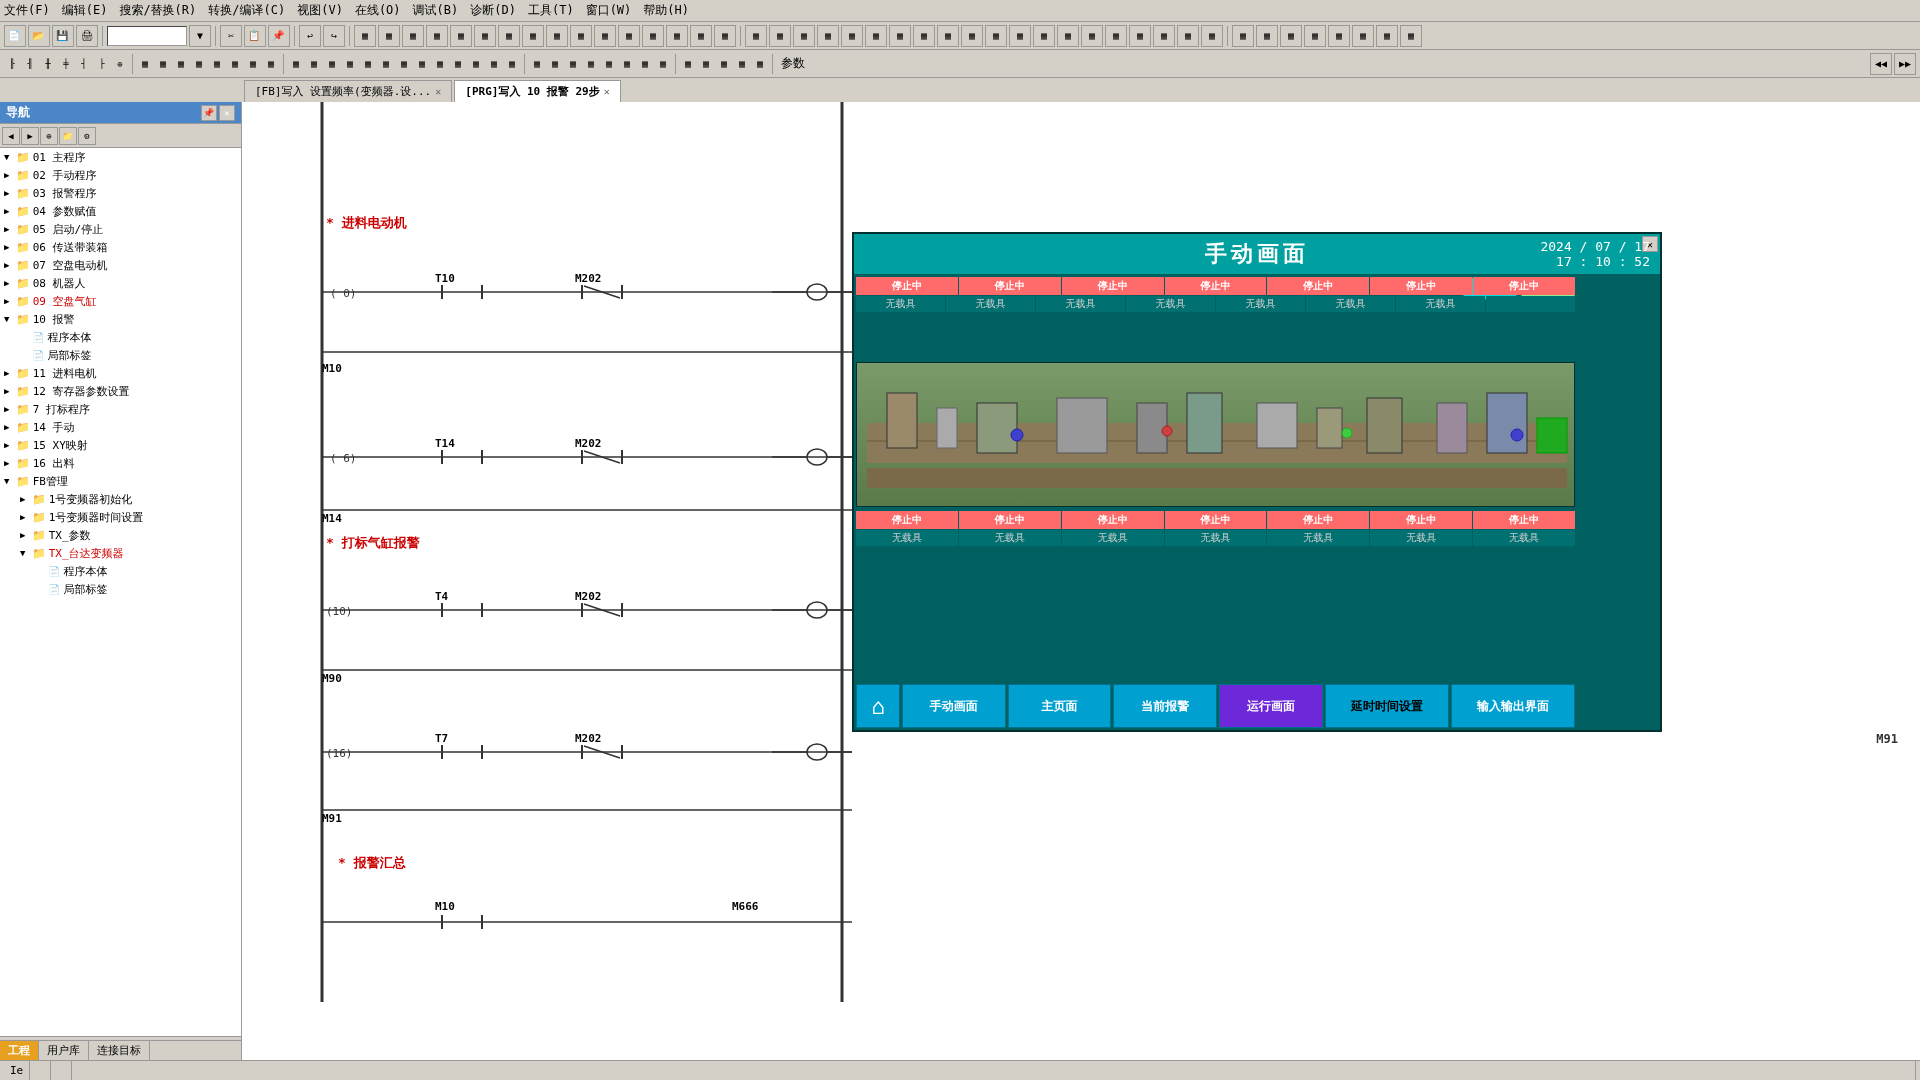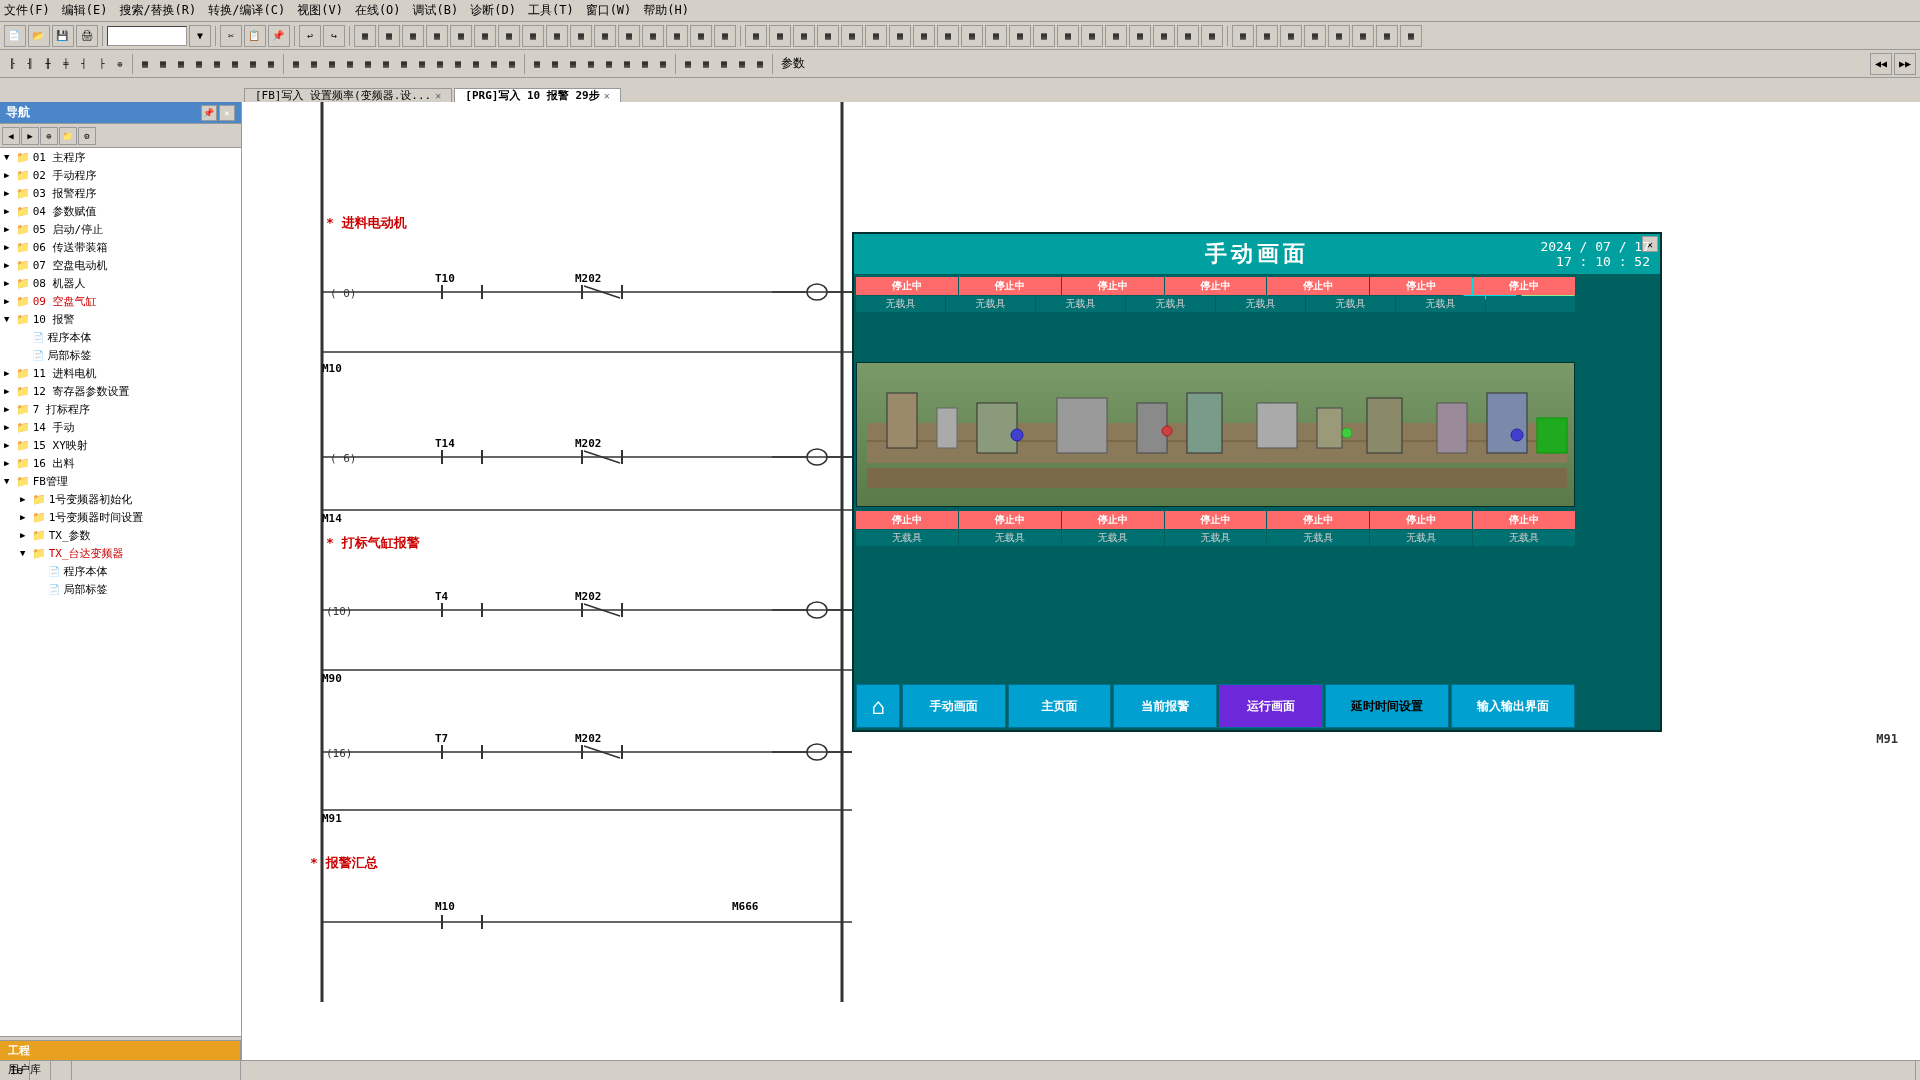--- a/index.html
+++ b/index.html
@@ -11,40 +11,40 @@
 
     
     .toolbar1 { background: #d4d0c8; height: 28px; display: flex; align-items: center; border-bottom: 1px solid #999; padding: 2px 4px; gap: 2px; }
     .toolbar2 { background: #d4d0c8; height: 28px; display: flex; align-items: center; border-bottom: 1px solid #999; padding: 2px 4px; gap: 2px; }
     .toolbar-btn { width: 22px; height: 22px; background: #d4d0c8; border: 1px solid #999; display: flex; align-items: center; justify-content: center; font-size: 10px; cursor: pointer; }
     .toolbar-sep { width: 1px; height: 20px; background: #999; margin: 0 2px; }
     .toolbar-text { font-size: 11px; color: #000; padding: 0 4px; background: white; border: 1px inset #999; height: 20px; display: flex; align-items: center; min-width: 80px; }
 
     
     .tabbar { background: #d4d0c8; height: 24px; display: flex; align-items: flex-end; padding-left: 244px; }
-    .tab { height: 14px; padding: 0 10px; background: #d4d0c8; border: 1px solid #999; border-bottom: none; display: flex; align-items: center; gap: 4px; font-size: 11px; cursor: pointer; margin-right: 2px; }
+    .tab { height: 22px; padding: 0 10px; background: #d4d0c8; border: 1px solid #999; border-bottom: none; display: flex; align-items: center; gap: 4px; font-size: 11px; cursor: pointer; margin-right: 2px; }
     .tab.active { background: white; font-weight: bold; }
     .tab-close { font-size: 10px; color: #666; cursor: pointer; }
 
     
     .main-layout { display: flex; height: calc(1080px - 22px - 28px - 28px - 24px - 20px); }
 
     
     .sidebar { width: 242px; background: #d4d0c8; border-right: 1px solid #999; display: flex; flex-direction: column; }
     .sidebar-header { background: #4a86c8; color: white; height: 22px; display: flex; align-items: center; padding: 0 6px; font-size: 12px; font-weight: bold; border-bottom: 1px solid #999; }
     .sidebar-toolbar { height: 24px; display: flex; align-items: center; padding: 2px; gap: 1px; border-bottom: 1px solid #999; }
     .sidebar-tree { flex: 1; overflow-y: auto; background: white; }
     .tree-item { display: flex; align-items: center; height: 18px; padding-left: 4px; cursor: pointer; font-size: 11px; white-space: nowrap; }
     .tree-item .indent { display: inline-block; }
     .tree-item .arrow { width: 12px; font-size: 9px; }
     .folder-icon { color: #e8a020; font-size: 11px; }
     .doc-icon { color: #4a86c8; font-size: 10px; }
 
     
-    .bottom-tabs { height: 20px; display: flex; background: #d4d0c8; border-top: 1px solid #999; flex-direction: column; }
+    .bottom-tabs { height: 20px; display: flex; background: #d4d0c8; border-top: 1px solid #999; }
     .bottom-tab { padding: 2px 8px; font-size: 11px; cursor: pointer; border-right: 1px solid #999; display: flex; align-items: center; }
     .bottom-tab.active { background: #e8a020; color: white; font-weight: bold; }
 
     
     .ladder-area { flex: 1; background: white; position: relative; overflow: hidden; }
 
     
     .hmi-panel { position: absolute; top: 130px; left: 610px; width: 810px; height: 500px; background: #006060; border: 2px solid #003030; }
     .hmi-close-btn { position: absolute; top: 2px; right: 2px; width: 16px; height: 16px; background: #d4d0c8; border: 1px solid #999; display: flex; align-items: center; justify-content: center; font-size: 10px; cursor: pointer; color: #000; }
     .hmi-title-bar { background: #00a0a0; height: 40px; display: flex; align-items: center; justify-content: center; }
@@ -479,21 +479,21 @@
 
       <line x1="80" y1="820" x2="610" y2="820" stroke="#333" stroke-width="1.5"></line>
       <line x1="200" y1="813" x2="200" y2="827" stroke="#333" stroke-width="2"></line>
       <line x1="240" y1="813" x2="240" y2="827" stroke="#333" stroke-width="2"></line>
       <text x="193" y="808" font-size="11" fill="#000" font-weight="bold">M10</text>
       <text x="490" y="808" font-size="11" fill="#000" font-weight="bold">M666</text>
     </svg>
 
     <div class="seg-label" style="top:112px; left:84px;">* 进料电动机</div>
     <div class="seg-label" style="top:432px; left:84px;">* 打标气缸报警</div>
-    <div class="seg-label" style="top:752px; left:68px;">* 报警汇总</div>
+    <div class="seg-label" style="top:752px; left:96px;">* 报警汇总</div>
 
     <div class="hmi-panel">
       <div class="hmi-close-btn">✕</div>
 
       <div class="hmi-title-bar">
         <span class="hmi-title">手动画面</span>
         <div class="datetime">
           <div>2024 / 07 / 17</div>
           <div>17 : 10 : 52</div>
         </div>

